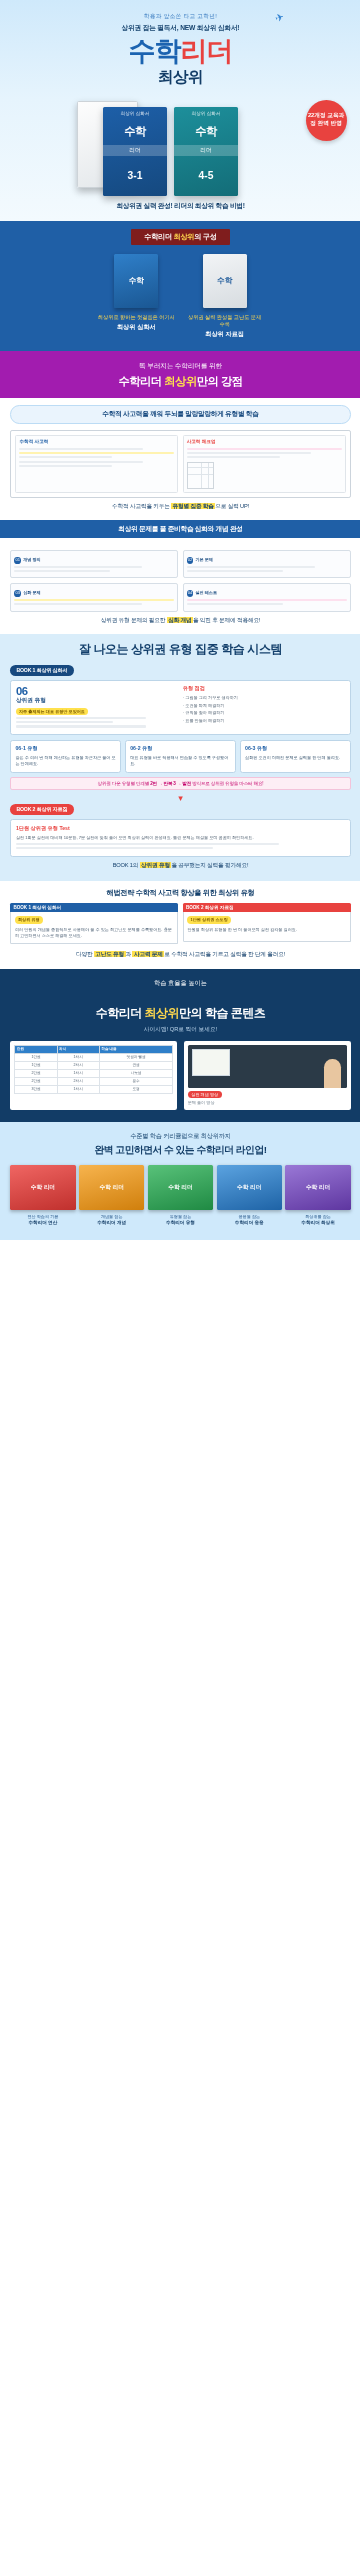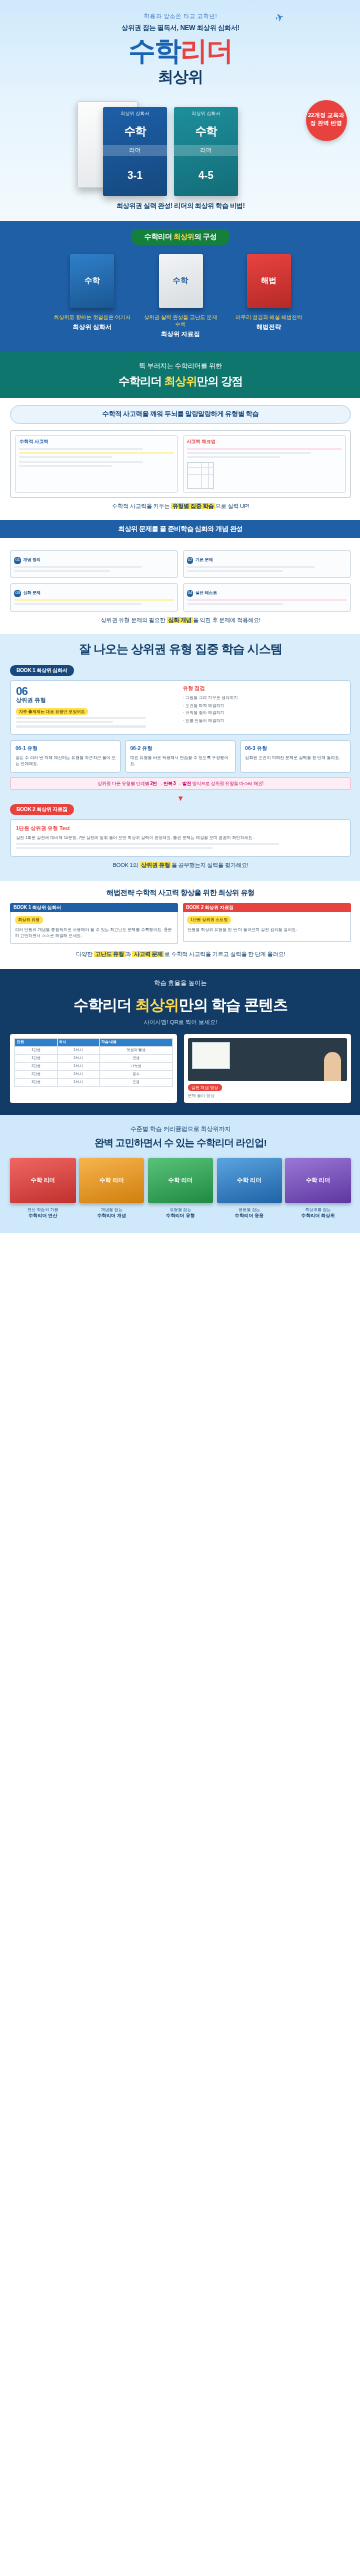--- a/index.html
+++ b/index.html
@@ -41,38 +41,38 @@
     display:flex; align-items:center; justify-content:center; text-align:center;
     box-shadow:0 2.1px 4.1px rgba(0,0,0,.2);
   }
   .hero-foot {
     margin-top:2.1px; font-size:6.7px; font-weight:bold; color:#14406c; letter-spacing:-0.3px;
   }
 
   
   .sec-blue { background:#1f5fa6; padding:8.2px 0 11.3px; text-align:center; }
   .sec-blue .bar {
-    display:inline-block; background:#15803d; color:#fff; font-size:7.2px; font-weight:bold;
-    padding:3.1px 13.4px; border-radius:7px; letter-spacing:-0.3px;
+    display:inline-block; background:#7f1d1d; color:#fff; font-size:7.2px; font-weight:bold;
+    padding:3.1px 13.4px; border-radius:1px; letter-spacing:-0.3px;
   }
   .sec-blue .bar .hl { color:#ffd84d; }
   .three { display:flex; justify-content:center; gap:11.3px; margin-top:9.3px; }
   .three .cell { width:77px; }
   .mini-book {
     width:44px; height:54px; margin:0 auto; border-radius:1.5px; box-shadow:0 2.1px 4.6px rgba(0,0,0,.3);
     color:#fff; font-size:7.7px; font-weight:bold; display:flex; align-items:center; justify-content:center;
   }
   .mb1 { background:linear-gradient(165deg,#2f7fc9,#1a5793); }
   .mb2 { background:linear-gradient(165deg,#f2f4f6,#d7dce0); color:#245e9c; }
   .mb3 { background:linear-gradient(165deg,#e8423f,#b52a28); }
   .cap1 { color:#ffd84d; font-size:5.2px; margin-top:5.2px; line-height:1.4; }
   .cap2 { color:#fff; font-size:6.2px; font-weight:bold; margin-top:2.1px; }
 
   
-  .sec-mag { background:#0f766e; padding:11.3px 0 9.3px; text-align:center; color:#fff; }
+  .sec-mag { background:#a21caf; padding:11.3px 0 9.3px; text-align:center; color:#fff; }
   .sec-mag .t1 { font-size:6.7px; letter-spacing:-0.2px; }
   .sec-mag .t2 { font-size:11.3px; font-weight:bold; margin-top:3.1px; letter-spacing:-0.5px; }
   .sec-mag .t2 .y { color:#ffe14d; }
 
   .feat { padding:7.2px 10.3px 9.3px; background:#fff; }
   .feat-head {
     background:#f4f7fa; border:0.5px solid #d4dde6; border-radius:9.3px;
     font-size:6.7px; font-weight:bold; color:#17497f; text-align:center; padding:3.6px 0; letter-spacing:-0.3px;
   }
   .feat-head.sky  { background:#eaf4fd; border-color:#bcdcf5; color:#17497f; }
@@ -132,21 +132,21 @@
   .twocol > div { flex:1; }
   .tiny-head { font-size:4.6px; font-weight:bold; color:#fff; background:#1f5fa6; border-radius:1.5px 1.5px 0 0; padding:2.1px 3.1px; }
   .tiny-head.red { background:#e8423f; }
   .tiny-body { border:0.5px solid #cfd9e2; border-top:none; border-radius:0 0 1.5px 1.5px; padding:3.6px; font-size:4.1px; color:#44596e; line-height:1.55; min-height:30px; background:#fff; }
   .closing { text-align:center; font-size:5.7px; color:#14406c; margin-top:6.2px; line-height:1.6; letter-spacing:-0.2px; }
   .closing .hl { background:#ffe14d; font-weight:bold; padding:0 1.5px; }
 
   
   .sec-navy { background:#123c66; color:#fff; text-align:center; padding:10.3px 10.3px 12.4px; }
   .sec-navy .t1 { font-size:6.2px; }
-  .sec-navy .t2 { font-size:15px; font-weight:bold; margin-top:8px; letter-spacing:-0.5px; }
+  .sec-navy .t2 { font-size:12px; font-weight:bold; margin-top:17px; letter-spacing:-0.5px; }
   .sec-navy .t2 .y { color:#ffd84d; }
   .sec-navy .t3 { font-size:5.7px; margin-top:3.6px; color:#bcd6ec; }
   .media { display:flex; gap:6.2px; margin-top:7.2px; text-align:left; }
   .media > div { flex:1; background:#fff; border-radius:2.1px; padding:4.1px; color:#333; }
   .tbl { width:100%; border-collapse:collapse; font-size:3.6px; }
   .tbl th { background:#2f7fc9; color:#fff; padding:1.5px; border:0.5px solid #cfd9e2; }
   .tbl td { padding:1.5px; border:0.5px solid #dde3e9; text-align:center; color:#4b5c6d; }
   .video { background:#2b3a47; border-radius:1.5px; height:43px; position:relative; overflow:hidden; }
   .video .person { position:absolute; right:5.2px; bottom:0; width:17.5px; height:29px; background:#e8c6a0; border-radius:8.2px 8.2px 0 0; }
   .video .board { position:absolute; left:4.1px; top:4.1px; width:38px; height:27px; background:#f4f7f2; border:0.5px solid #cfd9e2; }
@@ -204,25 +204,20 @@
     <div class="three">
       <div class="cell">
         <div class="mini-book mb1">수학</div>
         <div class="cap1">최상위로 향하는 첫걸음은 여기서</div>
         <div class="cap2">최상위 심화서</div>
       </div>
       <div class="cell">
         <div class="mini-book mb2">수학</div>
         <div class="cap1">상위권 실력 완성을 고난도 문제 수록</div>
         <div class="cap2">최상위 자료집</div>
-      </div>
-      <div class="cell">
-        <div class="mini-book mb3">해법</div>
-        <div class="cap1">마무리 점검과 해설 해법전략</div>
-        <div class="cap2">해법전략</div>
       </div>
     </div>
   </section>
 
   <section class="sec-mag">
     <div class="t1">똑 부러지는 수학리더를 위한</div>
     <div class="t2">
       <span>수학리더 </span><span class="y">최상위</span><span>만의 강점</span>
     </div>
   </section>

